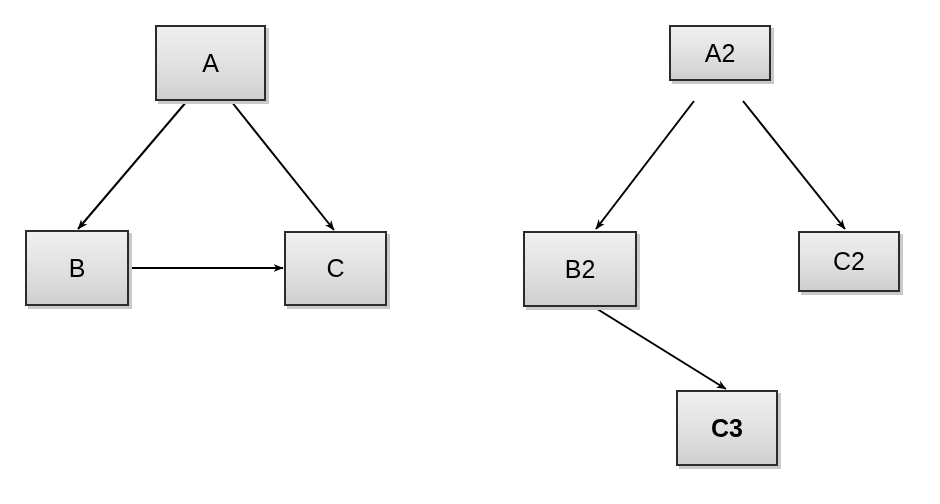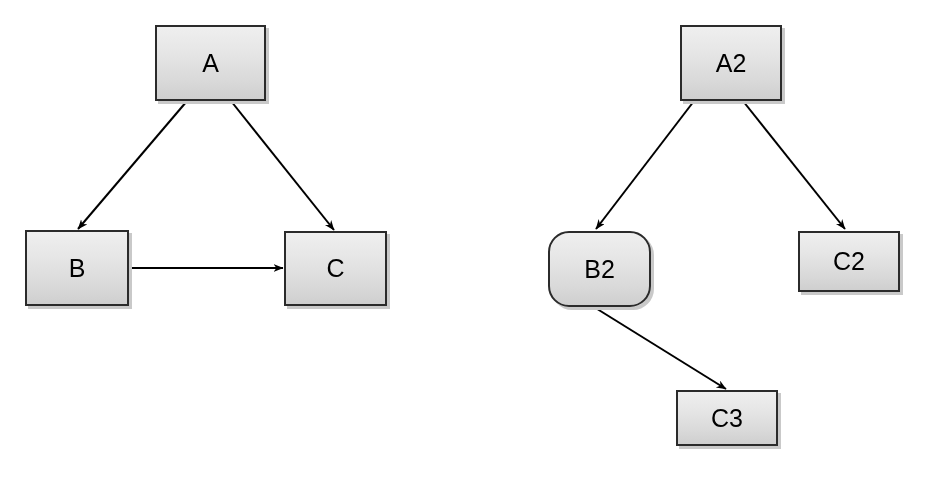--- a/index.html
+++ b/index.html
@@ -73,27 +73,27 @@
   <div id="node-layer">
       <div class="node" style="left: 155px; top: 25px; width: 111px; height: 76px;">
         <span class="node-label">A</span>
       </div>
       <div class="node" style="left: 25px; top: 230px; width: 104px; height: 76px;">
         <span class="node-label">B</span>
       </div>
       <div class="node" style="left: 284px; top: 231px; width: 103px; height: 75px;">
         <span class="node-label">C</span>
       </div>
-      <div class="node" style="left: 669px; top: 25px; width: 102px; height: 76px; margin-left: 11px;">
+      <div class="node" style="left: 669px; top: 25px; width: 102px; height: 56px;">
         <span class="node-label">A2</span>
       </div>
-      <div class="node" style="left: 548px; top: 231px; width: 103px; height: 76px; border-radius: 21px;">
+      <div class="node" style="left: 523px; top: 231px; width: 114px; height: 76px;">
         <span class="node-label">B2</span>
       </div>
       <div class="node" style="left: 798px; top: 231px; width: 102px; height: 61px;">
         <span class="node-label">C2</span>
       </div>
-      <div class="node" style="left: 676px; top: 390px; width: 102px; height: 56px;">
+      <div class="node" style="left: 676px; top: 390px; width: 102px; height: 76px; font-weight: bold;">
         <span class="node-label">C3</span>
       </div>
     </div>
 
 </div>
 
 </body></html>

